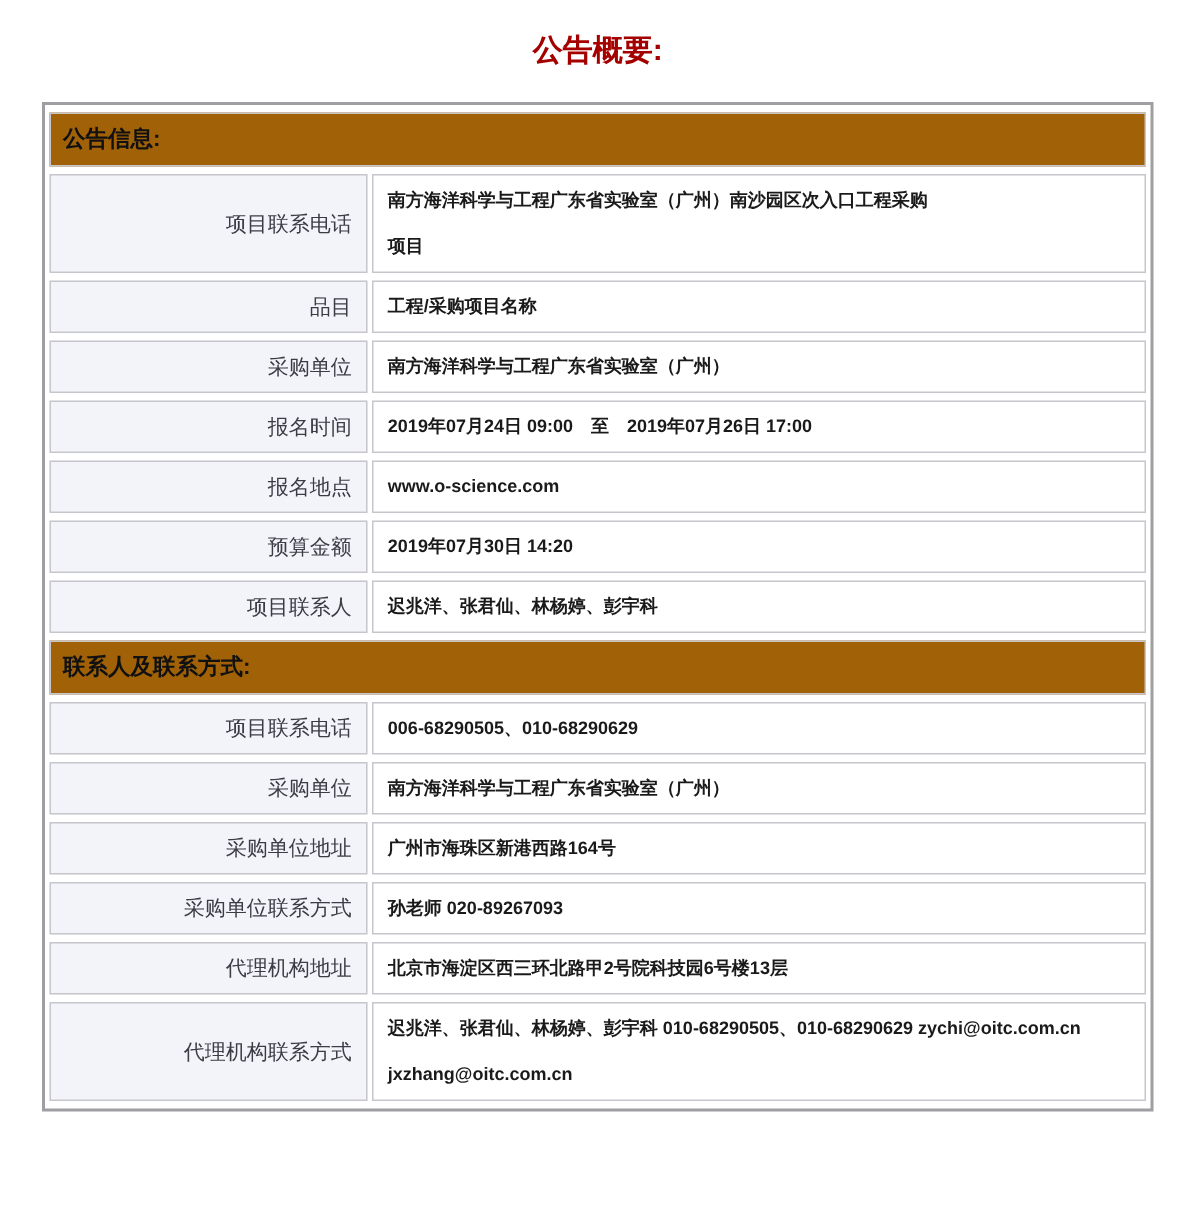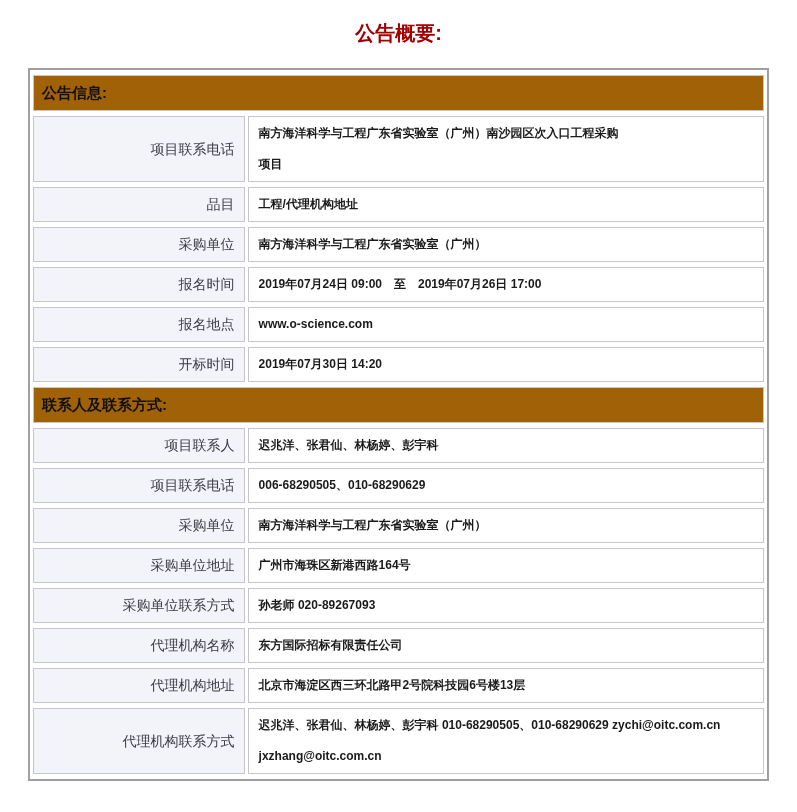--- a/index.html
+++ b/index.html
@@ -68,52 +68,52 @@
     </tr>
 
     <tr>
       <td class="label">项目联系电话</td>
       <td class="value" colspan="3">南方海洋科学与工程广东省实验室（广州）南沙园区次入口工程采购
 项目</td>
     </tr>
 
     <tr>
       <td class="label">品目</td>
-      <td class="value" colspan="3">工程/代理机构地址</td>
+      <td class="value" colspan="3">工程/采购项目名称</td>
     </tr>
 
     <tr>
       <td class="label">采购单位</td>
       <td class="value" colspan="3">南方海洋科学与工程广东省实验室（广州）</td>
     </tr>
 
 
     <tr>
       <td class="label">报名时间</td>
       <td class="value" colspan="3">2019年07月24日 09:00　至　2019年07月26日 17:00</td>
     </tr>
 
     <tr>
       <td class="label">报名地点</td>
       <td class="value" colspan="3">www.o-science.com</td>
     </tr>
 
     <tr>
-      <td class="label">开标时间</td>
+      <td class="label">预算金额</td>
       <td class="value" colspan="3">2019年07月30日 14:20</td>
     </tr>
 
 
     <tr>
-      <td class="section" colspan="4">联系人及联系方式:</td>
+      <td class="label">项目联系人</td>
+      <td class="value" colspan="3">迟兆洋、张君仙、林杨婷、彭宇科</td>
     </tr>
 
     <tr>
-      <td class="label">项目联系人</td>
-      <td class="value" colspan="3">迟兆洋、张君仙、林杨婷、彭宇科</td>
+      <td class="section" colspan="4">联系人及联系方式:</td>
     </tr>
 
     <tr>
       <td class="label">项目联系电话</td>
       <td class="value" colspan="3">006-68290505、010-68290629</td>
     </tr>
 
     <tr>
       <td class="label">采购单位</td>
       <td class="value" colspan="3">南方海洋科学与工程广东省实验室（广州）</td>
@@ -122,24 +122,20 @@
     <tr>
       <td class="label">采购单位地址</td>
       <td class="value" colspan="3">广州市海珠区新港西路164号</td>
     </tr>
 
     <tr>
       <td class="label">采购单位联系方式</td>
       <td class="value" colspan="3">孙老师 020-89267093</td>
     </tr>
 
-    <tr>
-      <td class="label">代理机构名称</td>
-      <td class="value" colspan="3">东方国际招标有限责任公司</td>
-    </tr>
 
     <tr>
       <td class="label">代理机构地址</td>
       <td class="value" colspan="3">北京市海淀区西三环北路甲2号院科技园6号楼13层</td>
     </tr>
 
     <tr>
       <td class="label">代理机构联系方式</td>
       <td class="value" colspan="3">迟兆洋、张君仙、林杨婷、彭宇科 010-68290505、010-68290629 zychi@oitc.com.cn
 jxzhang@oitc.com.cn</td>

